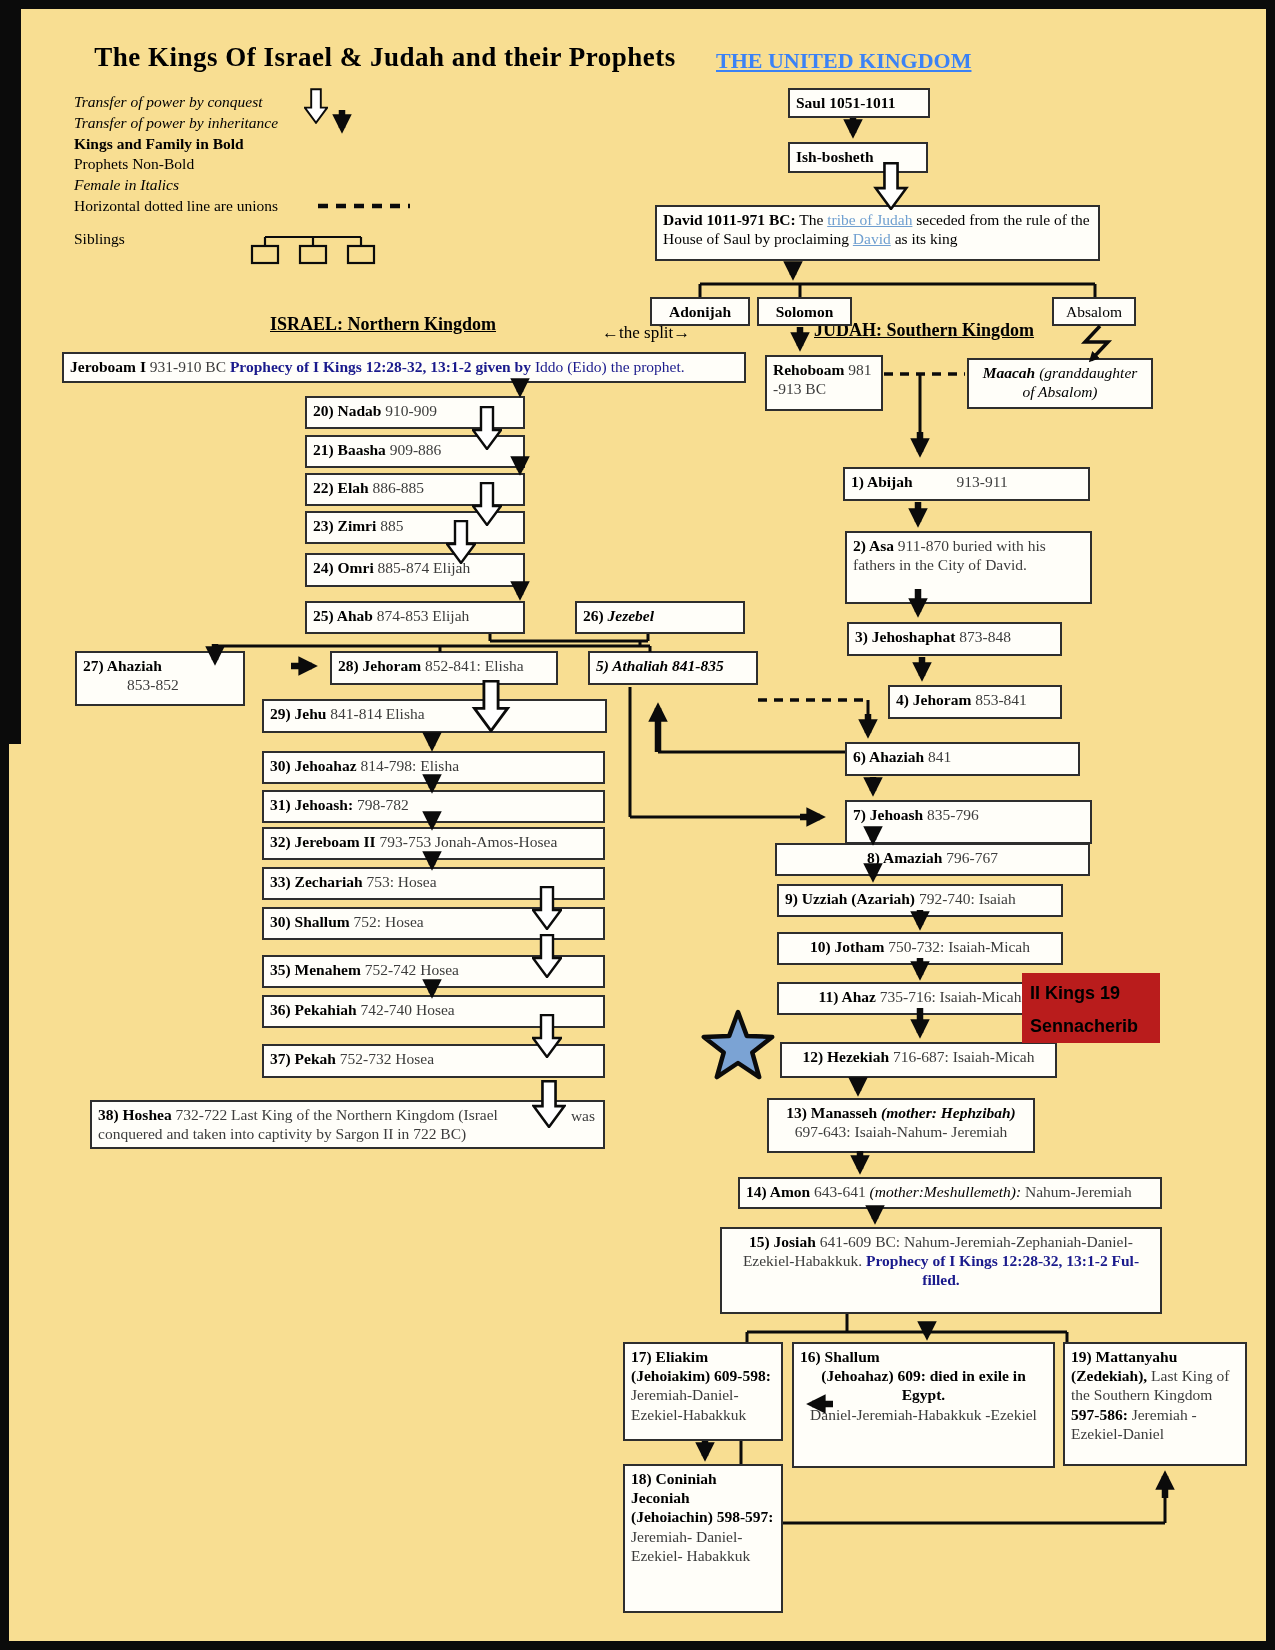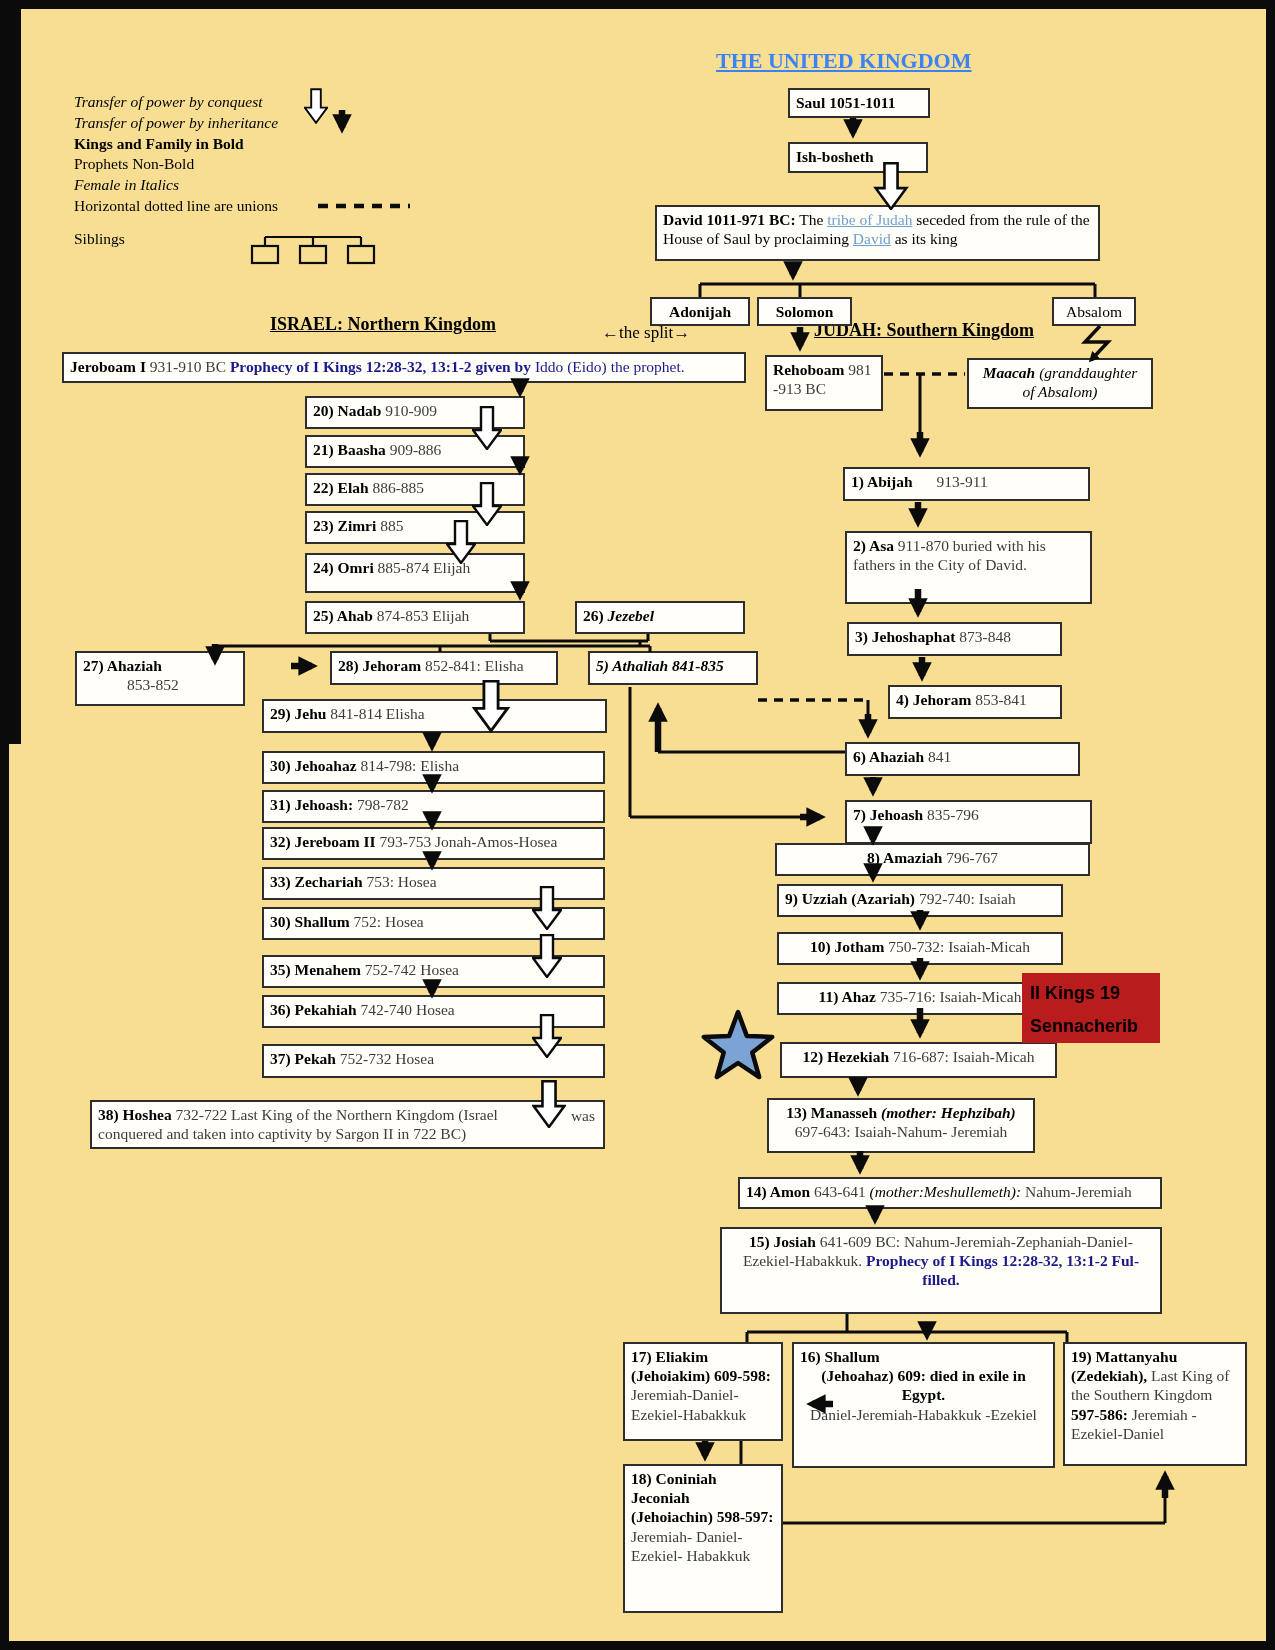--- a/index.html
+++ b/index.html
@@ -10,39 +10,40 @@
   .title{position:absolute;left:90px;top:42px;width:590px;text-align:center;
          font-size:27px;font-weight:700;letter-spacing:.5px}
   .legend{position:absolute;left:74px;top:92px;width:270px;font-size:15.5px;line-height:20.8px}
   .lbl{position:absolute}
   .bx{position:absolute;background:#fffef9;border:2px solid #2e2e2e;padding:3px 6px;
       font-size:15.5px;line-height:1.24;box-sizing:border-box}
   .b{font-weight:700}
   .r{color:#3c3c3c}
   .it{font-style:italic}
   .ctr{text-align:center}
-  .gap{margin-left:24px}
+  .gap{margin-left:44px}
   .ind{padding-left:44px}
   .navy{color:#1a1a8c;font-weight:700}
   .navy2{color:#1a1a8c}
   .lnk{color:#6f9fd0;text-decoration:underline}
   .hdr{position:absolute;font-weight:700;font-size:18px;text-decoration:underline}
   .hdr-blue{color:#3b82f6;font-size:22px}
   .split{position:absolute;font-size:17px}
   .annot{position:absolute;background:#b91c1c;font-family:"Liberation Sans",sans-serif;
          font-weight:700;font-size:18px;line-height:1.85;padding:4px 8px;box-sizing:border-box}
   svg.overlay{position:absolute;left:0;top:0;pointer-events:none}
 </style>
 </head>
 <body>
 
 <div class="canvas">
   <div class="frame"></div>
   <div class="leftbar"></div>
 
+  <div class="title">The Kings Of Israel &amp; Judah and their Prophets</div>
   <div class="legend">
     <div class="it">Transfer of power by conquest</div>
     <div class="it">Transfer of power by inheritance</div>
     <div class="b">Kings and Family in Bold</div>
     <div>Prophets Non-Bold</div>
     <div class="it">Female in Italics</div>
     <div>Horizontal dotted line are unions</div>
   </div>
   <div class="lbl" style="left:74px;top:230px;font-size:15.5px">Siblings</div>
 
@@ -67,21 +68,21 @@
   </div>
 
   <div class="bx" style="left:62px;top:352px;width:684px;height:31px">
     <span class="b">Jeroboam I</span><span class="r"> 931-910 BC </span><span class="navy">Prophecy of I Kings 12:28-32, 13:1-2 given by</span><span class="navy2"> Iddo (Eido) the prophet.</span>
   </div>
 
   <div class="bx" style="left:305px;top:396px;width:220px;height:33px"><span class="b">20) Nadab</span><span class="r"> 910-909</span></div>
   <div class="bx" style="left:305px;top:435px;width:220px;height:33px"><span class="b">21) Baasha</span><span class="r"> 909-886</span></div>
   <div class="bx" style="left:305px;top:473px;width:220px;height:33px"><span class="b">22) Elah</span><span class="r"> 886-885</span></div>
   <div class="bx" style="left:305px;top:511px;width:220px;height:33px"><span class="b">23) Zimri</span><span class="r"> 885</span></div>
-  <div class="bx" style="left:305px;top:553px;width:220px;height:40px"><span class="b">24) Omri</span><span class="r"> 885-874 Elijah</span></div>
+  <div class="bx" style="left:305px;top:553px;width:220px;height:34px"><span class="b">24) Omri</span><span class="r"> 885-874 Elijah</span></div>
   <div class="bx" style="left:305px;top:601px;width:220px;height:33px"><span class="b">25) Ahab</span><span class="r"> 874-853 Elijah</span></div>
   <div class="bx" style="left:575px;top:601px;width:170px;height:33px"><span class="b">26)</span><span class="b it"> Jezebel</span></div>
 
   <div class="bx" style="left:75px;top:651px;width:170px;height:55px">
     <div class="b">27) Ahaziah</div>
     <div class="r ind">853-852</div>
   </div>
   <div class="bx" style="left:330px;top:651px;width:228px;height:34px"><span class="b">28) Jehoram</span><span class="r"> 852-841: Elisha</span></div>
   <div class="bx" style="left:588px;top:651px;width:170px;height:34px"><span class="b it">5)</span><span class="b it"> Athaliah 841-835</span></div>
 

